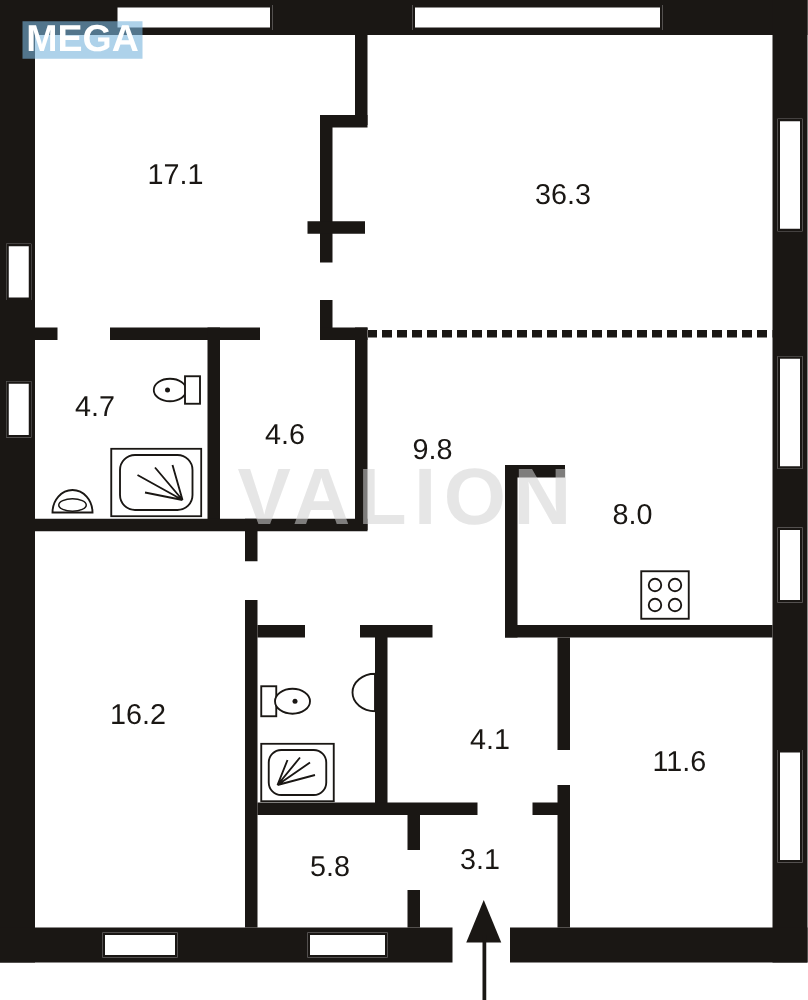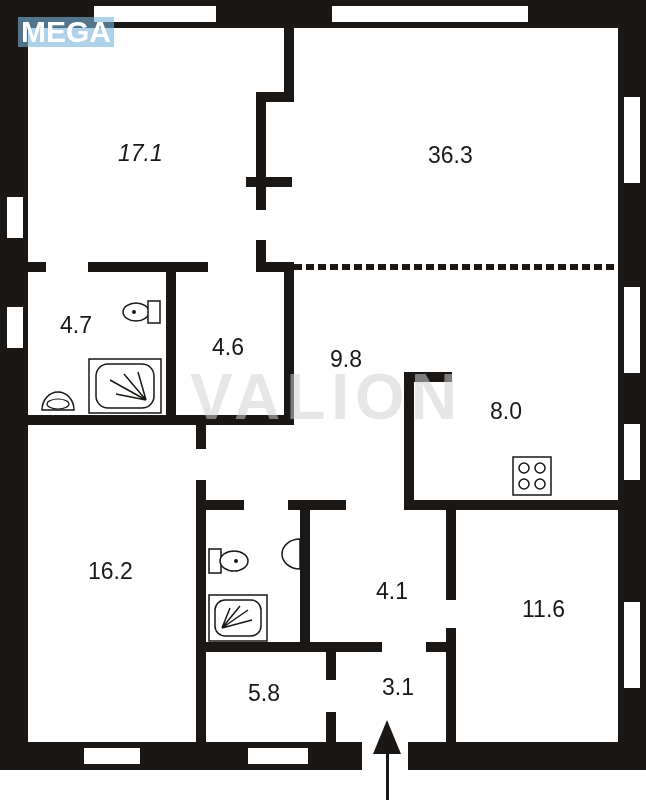--- a/index.html
+++ b/index.html
@@ -95,24 +95,24 @@
       <circle cx="12" cy="12" r="5" fill="none" stroke="#1a1714" stroke-width="1.5"></circle>
       <circle cx="28" cy="12" r="5" fill="none" stroke="#1a1714" stroke-width="1.5"></circle>
       <circle cx="12" cy="28" r="5" fill="none" stroke="#1a1714" stroke-width="1.5"></circle>
       <circle cx="28" cy="28" r="5" fill="none" stroke="#1a1714" stroke-width="1.5"></circle>
     </svg>
   <svg class="fix" style="left:372px;top:718px;" width="30" height="82">
       <polygon points="15,2 29,36 1,36" fill="#1a1714"></polygon>
       <rect x="14" y="30" width="3" height="52" fill="#1a1714"></rect>
     </svg>
 
-  <div class="lbl" style="left:118px;top:140px;font-style:italic;">17.1</div>
+  <div class="lbl" style="left:118px;top:126px;">17.1</div>
   <div class="lbl" style="left:428px;top:142px;">36.3</div>
   <div class="lbl" style="left:60px;top:312px;">4.7</div>
   <div class="lbl" style="left:212px;top:334px;">4.6</div>
   <div class="lbl" style="left:330px;top:346px;text-align:center;">9.8</div>
   <div class="lbl" style="left:490px;top:398px;">8.0</div>
   <div class="lbl" style="left:88px;top:558px;">16.2</div>
   <div class="lbl" style="left:376px;top:578px;">4.1</div>
   <div class="lbl" style="left:522px;top:596px;">11.6</div>
   <div class="lbl" style="left:248px;top:680px;">5.8</div>
-  <div class="lbl" style="left:382px;top:674px;">3.1</div>
+  <div class="lbl" style="left:368px;top:674px;">3.1</div>
 </div>
 
 </body></html>

